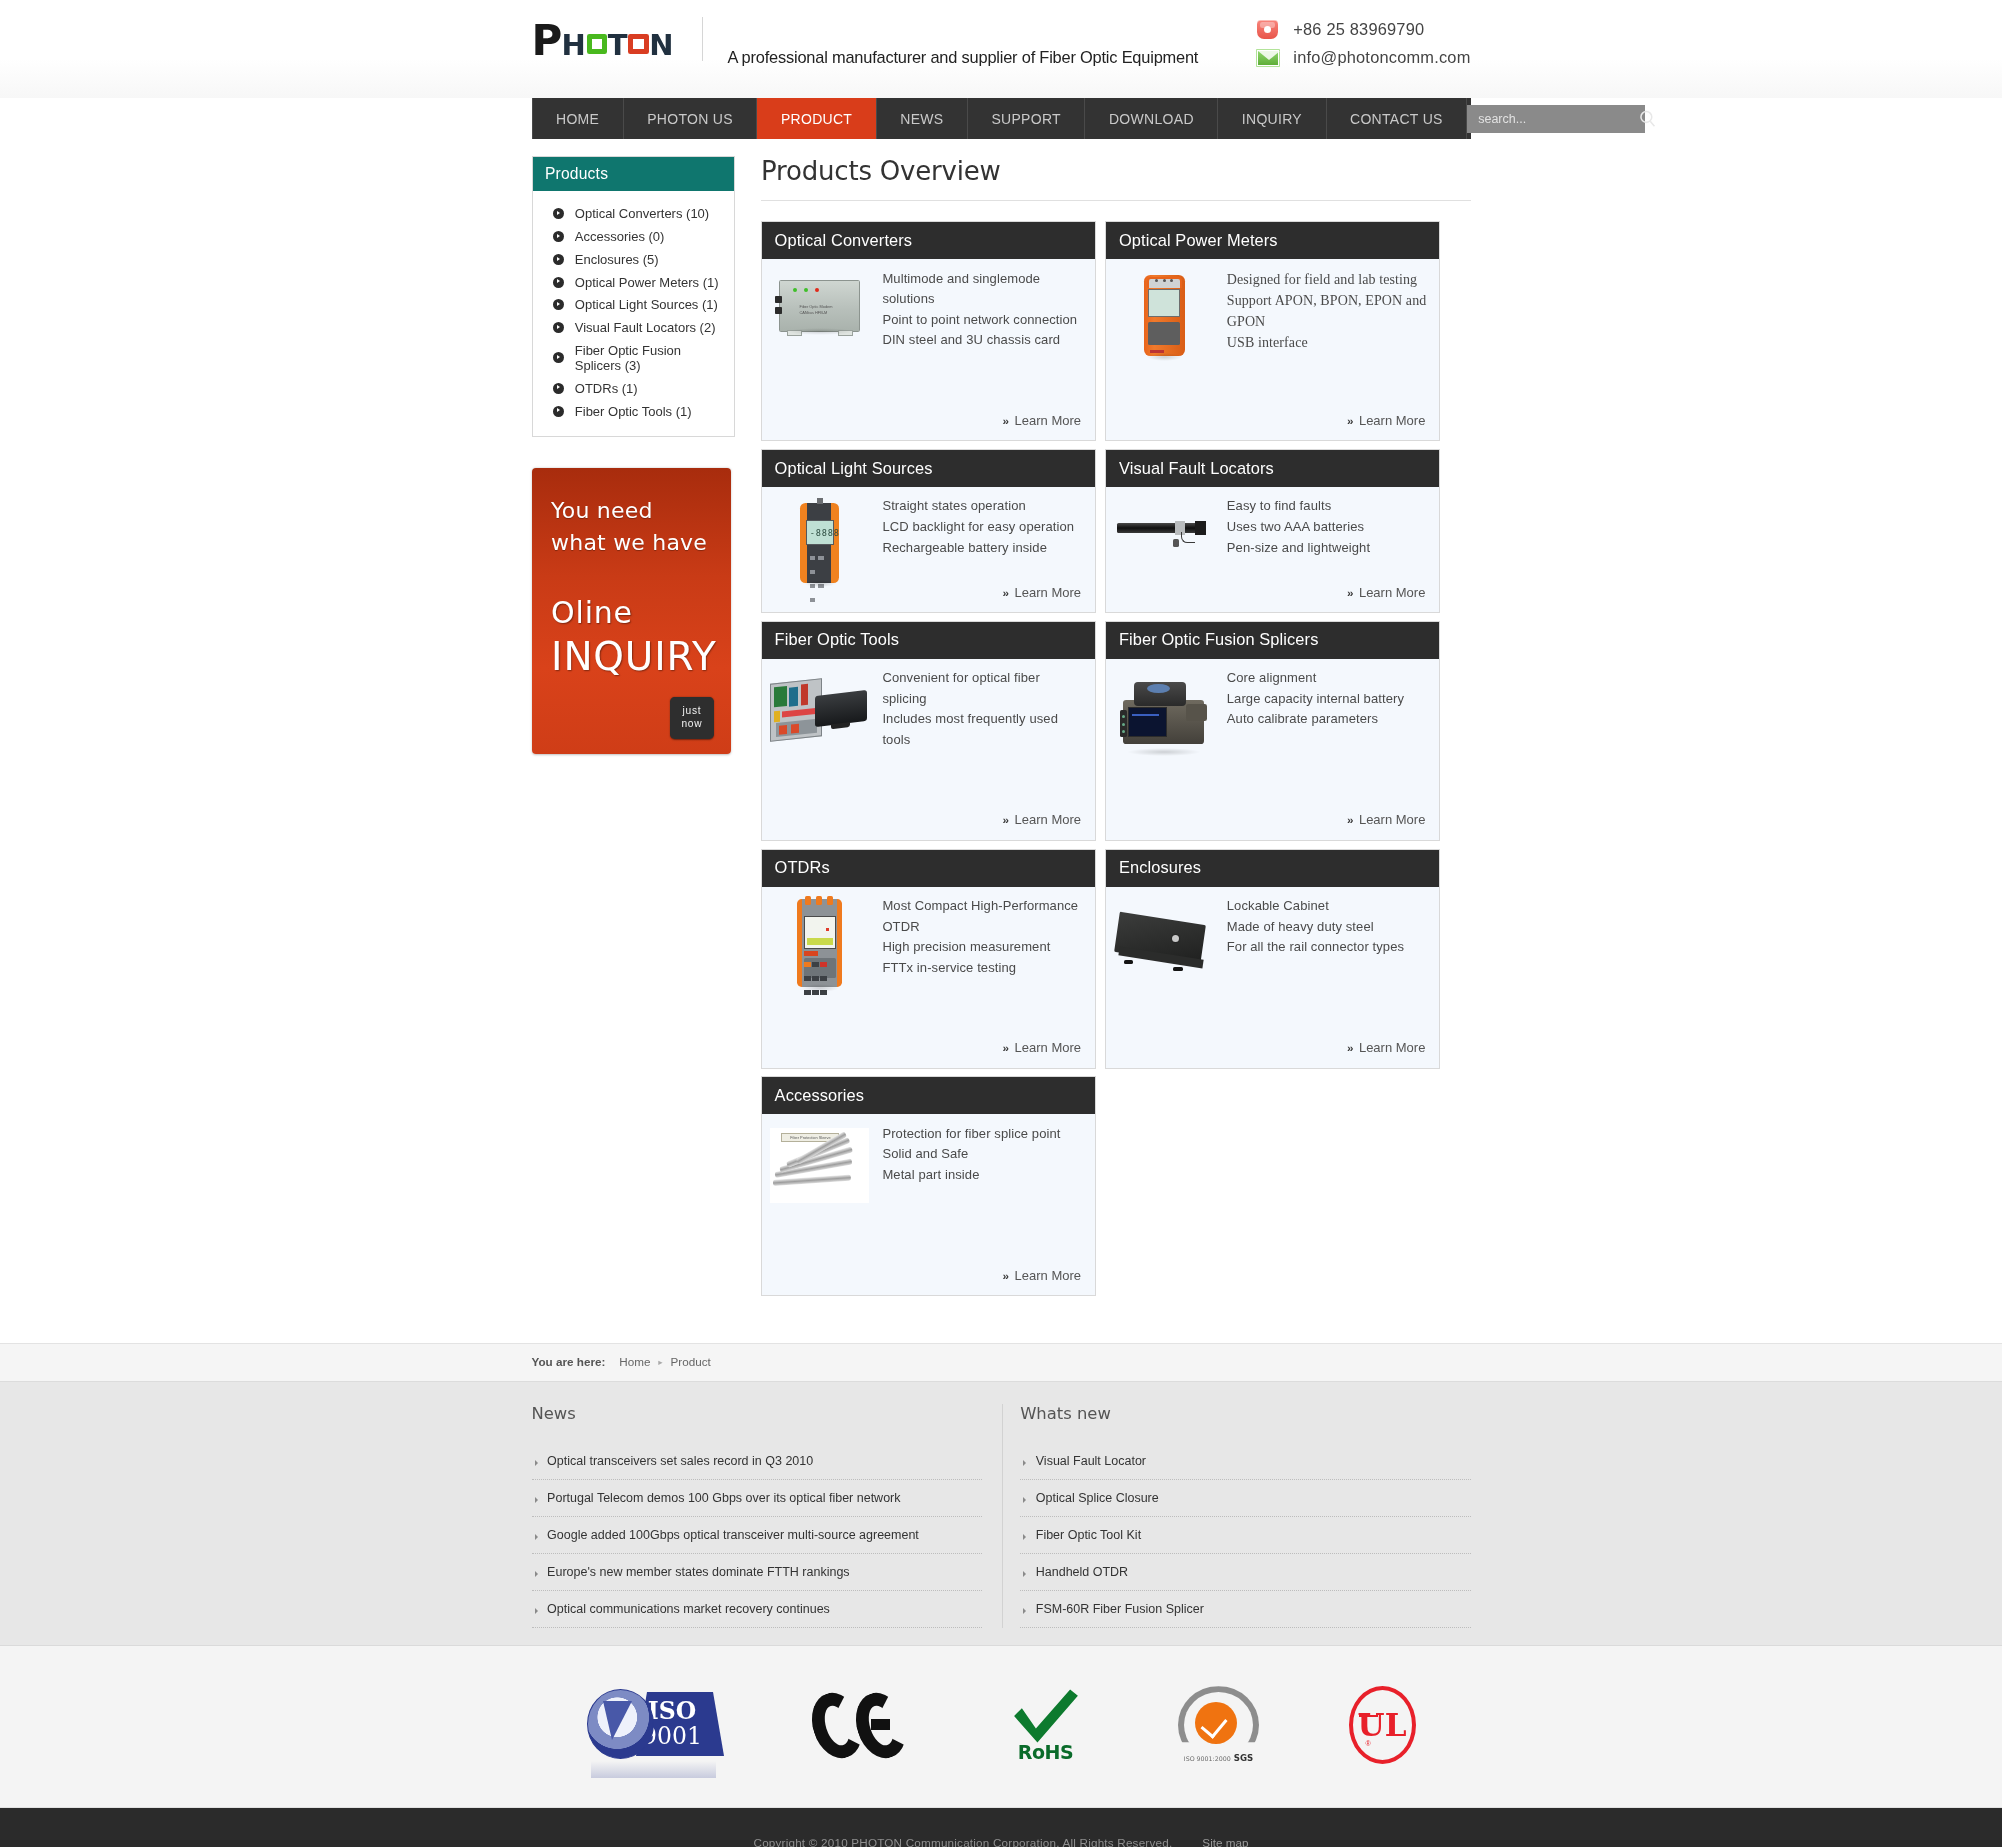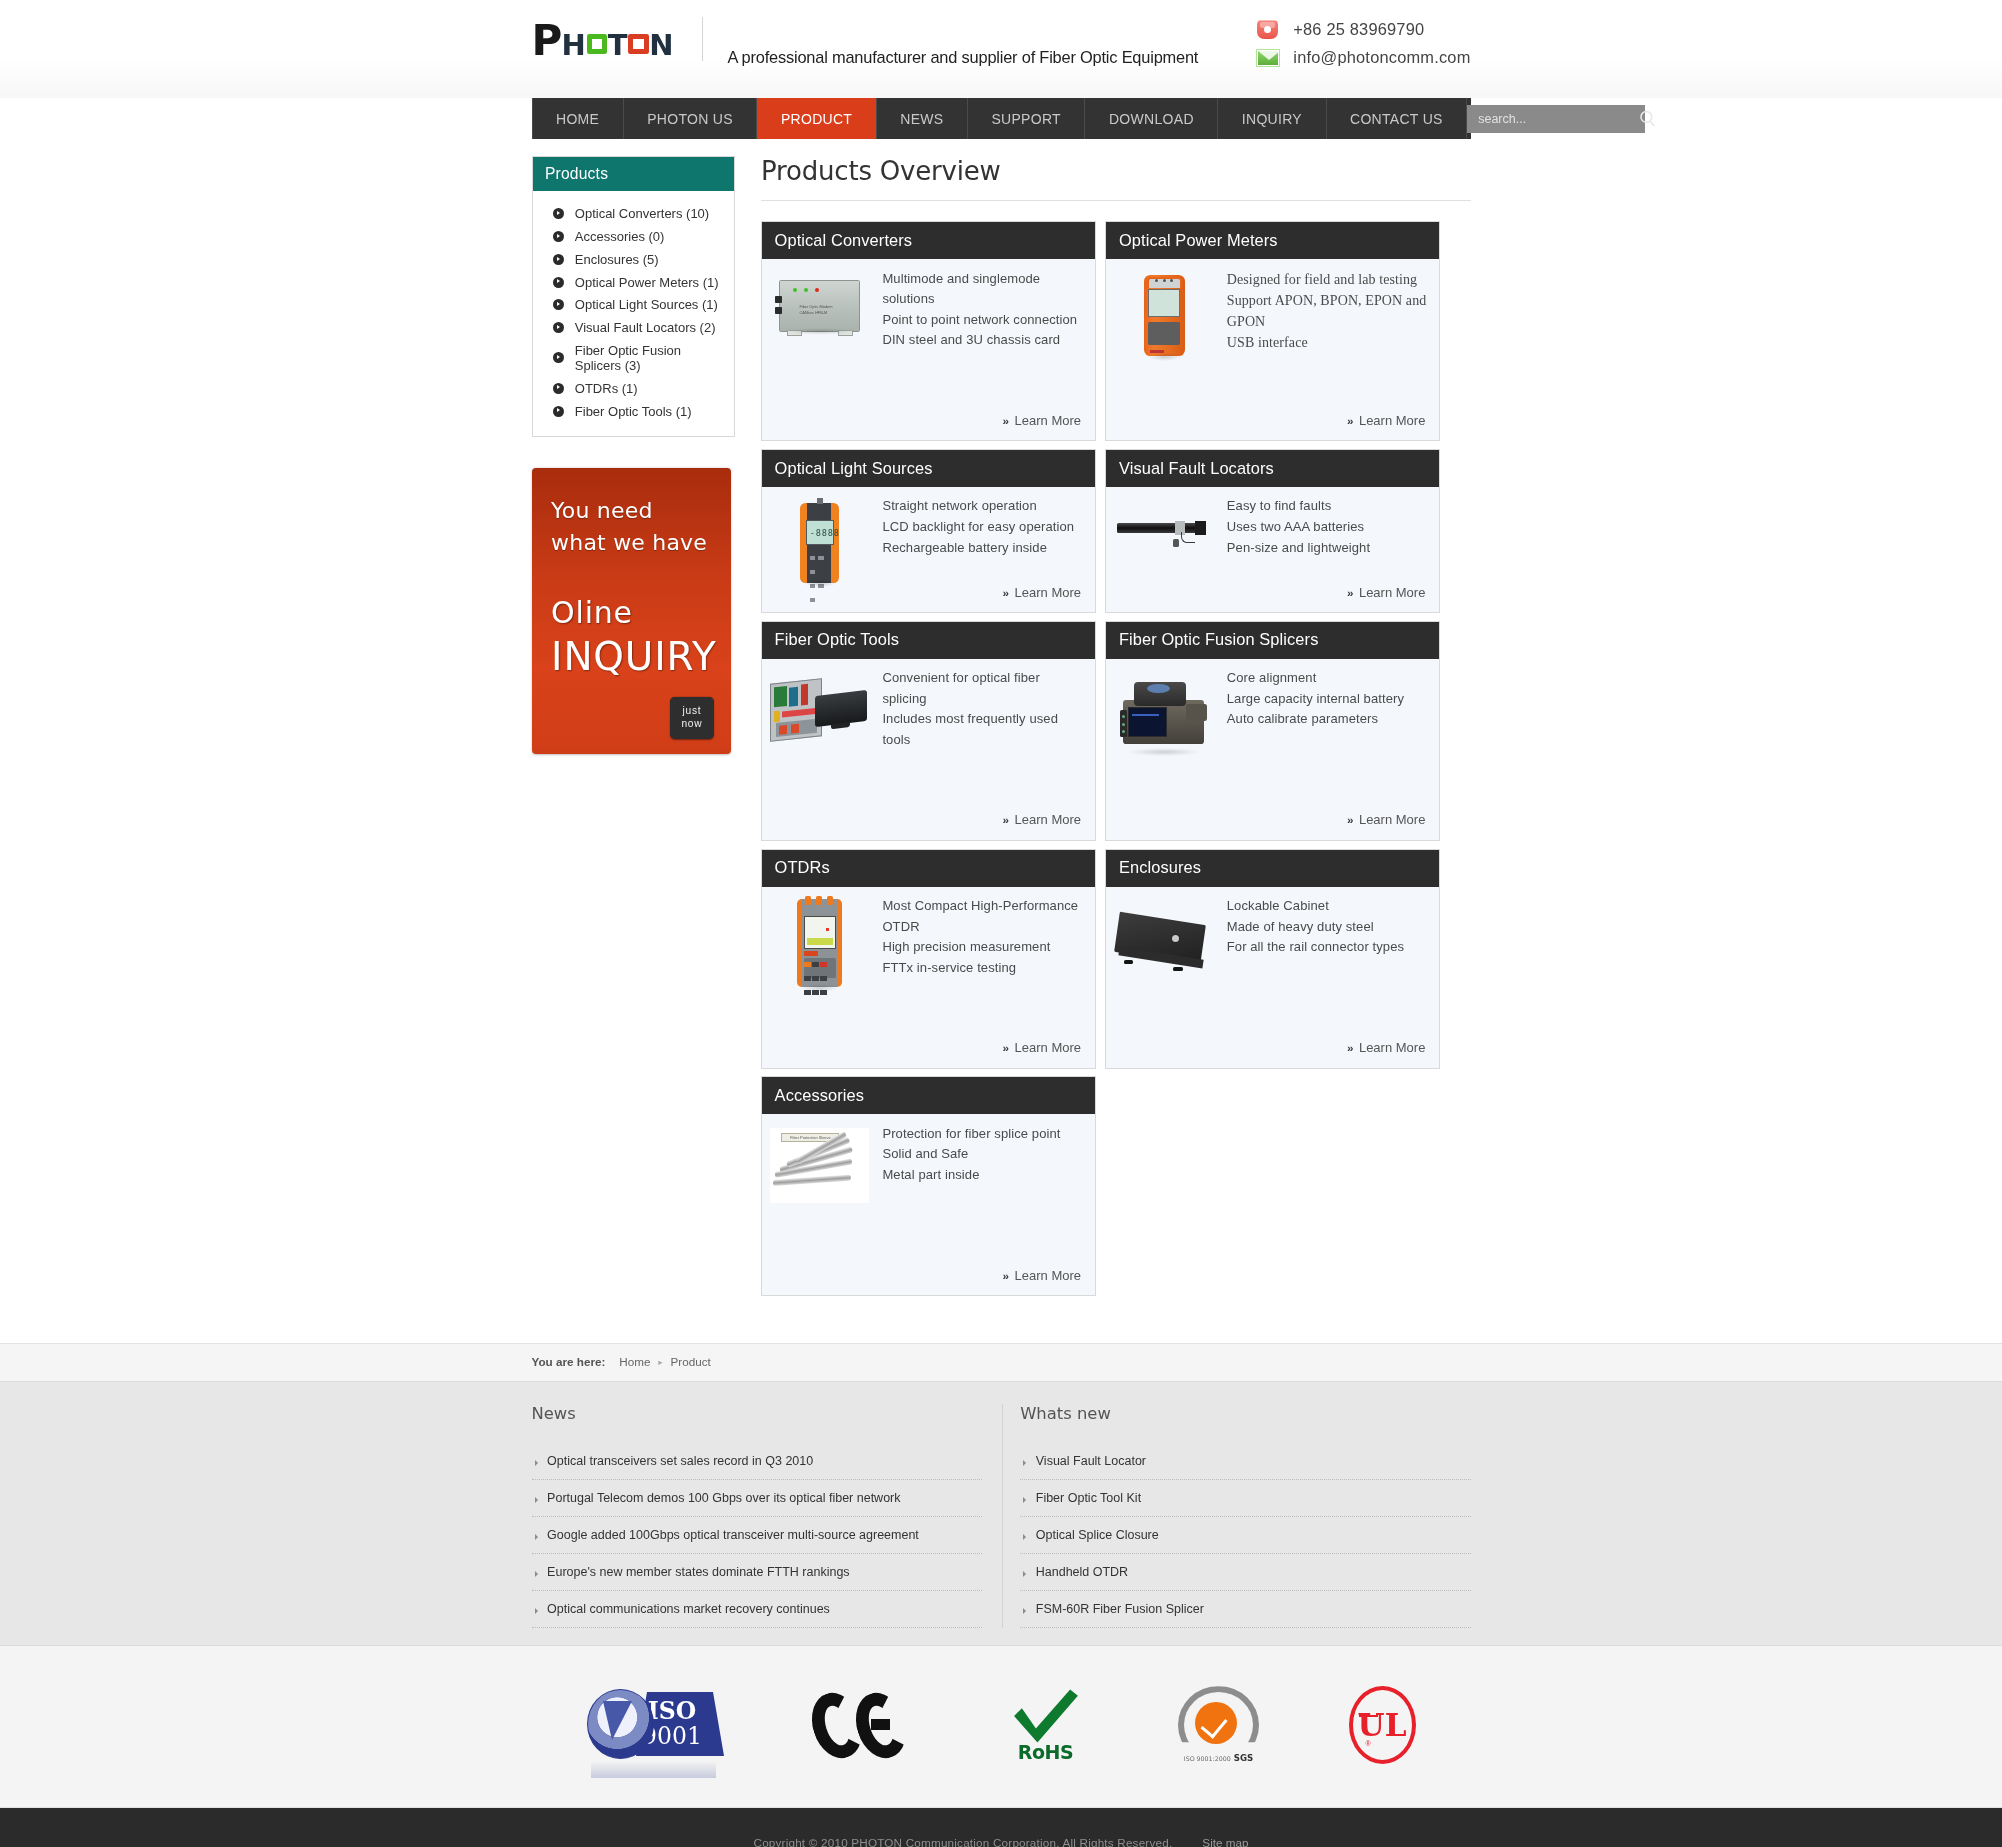--- a/index.html
+++ b/index.html
@@ -868,21 +868,21 @@
               <div class="thumb t-ls">
                 <div class="tip"></div>
                 <div class="screen"></div>
                 <div class="seg">-8888</div>
                 <div class="kp"><i></i><i></i><i></i><br><i></i><i></i><i></i></div>
                 <div class="shadow-reflect"></div>
               </div>
             </div>
             <div class="card-text">
               <ul>
-                <li>Straight network operation</li>
+                <li>Straight states operation</li>
                 <li>LCD backlight for easy operation</li>
                 <li>Rechargeable battery inside</li>
               </ul>
               <div class="learn">
                 <span class="chev">»</span>
                 <span>Learn More</span>
               </div>
             </div>
           </div>
         </div>
@@ -1087,22 +1087,22 @@
           <li>Google added 100Gbps optical transceiver multi-source agreement</li>
           <li>Europe's new member states dominate FTTH rankings</li>
           <li>Optical communications market recovery continues</li>
         </ul>
       </div>
 
       <div class="foot-col right">
         <div class="foot-head">Whats new</div>
         <ul class="foot-list">
           <li>Visual Fault Locator</li>
+          <li>Optical Splice Closure</li>
           <li>Fiber Optic Tool Kit</li>
-          <li>Optical Splice Closure</li>
           <li>Handheld OTDR</li>
           <li>FSM-60R Fiber Fusion Splicer</li>
         </ul>
       </div>
 
     </div>
   </div>
 
   <div class="cert-band">
     <div class="cert-inner">

